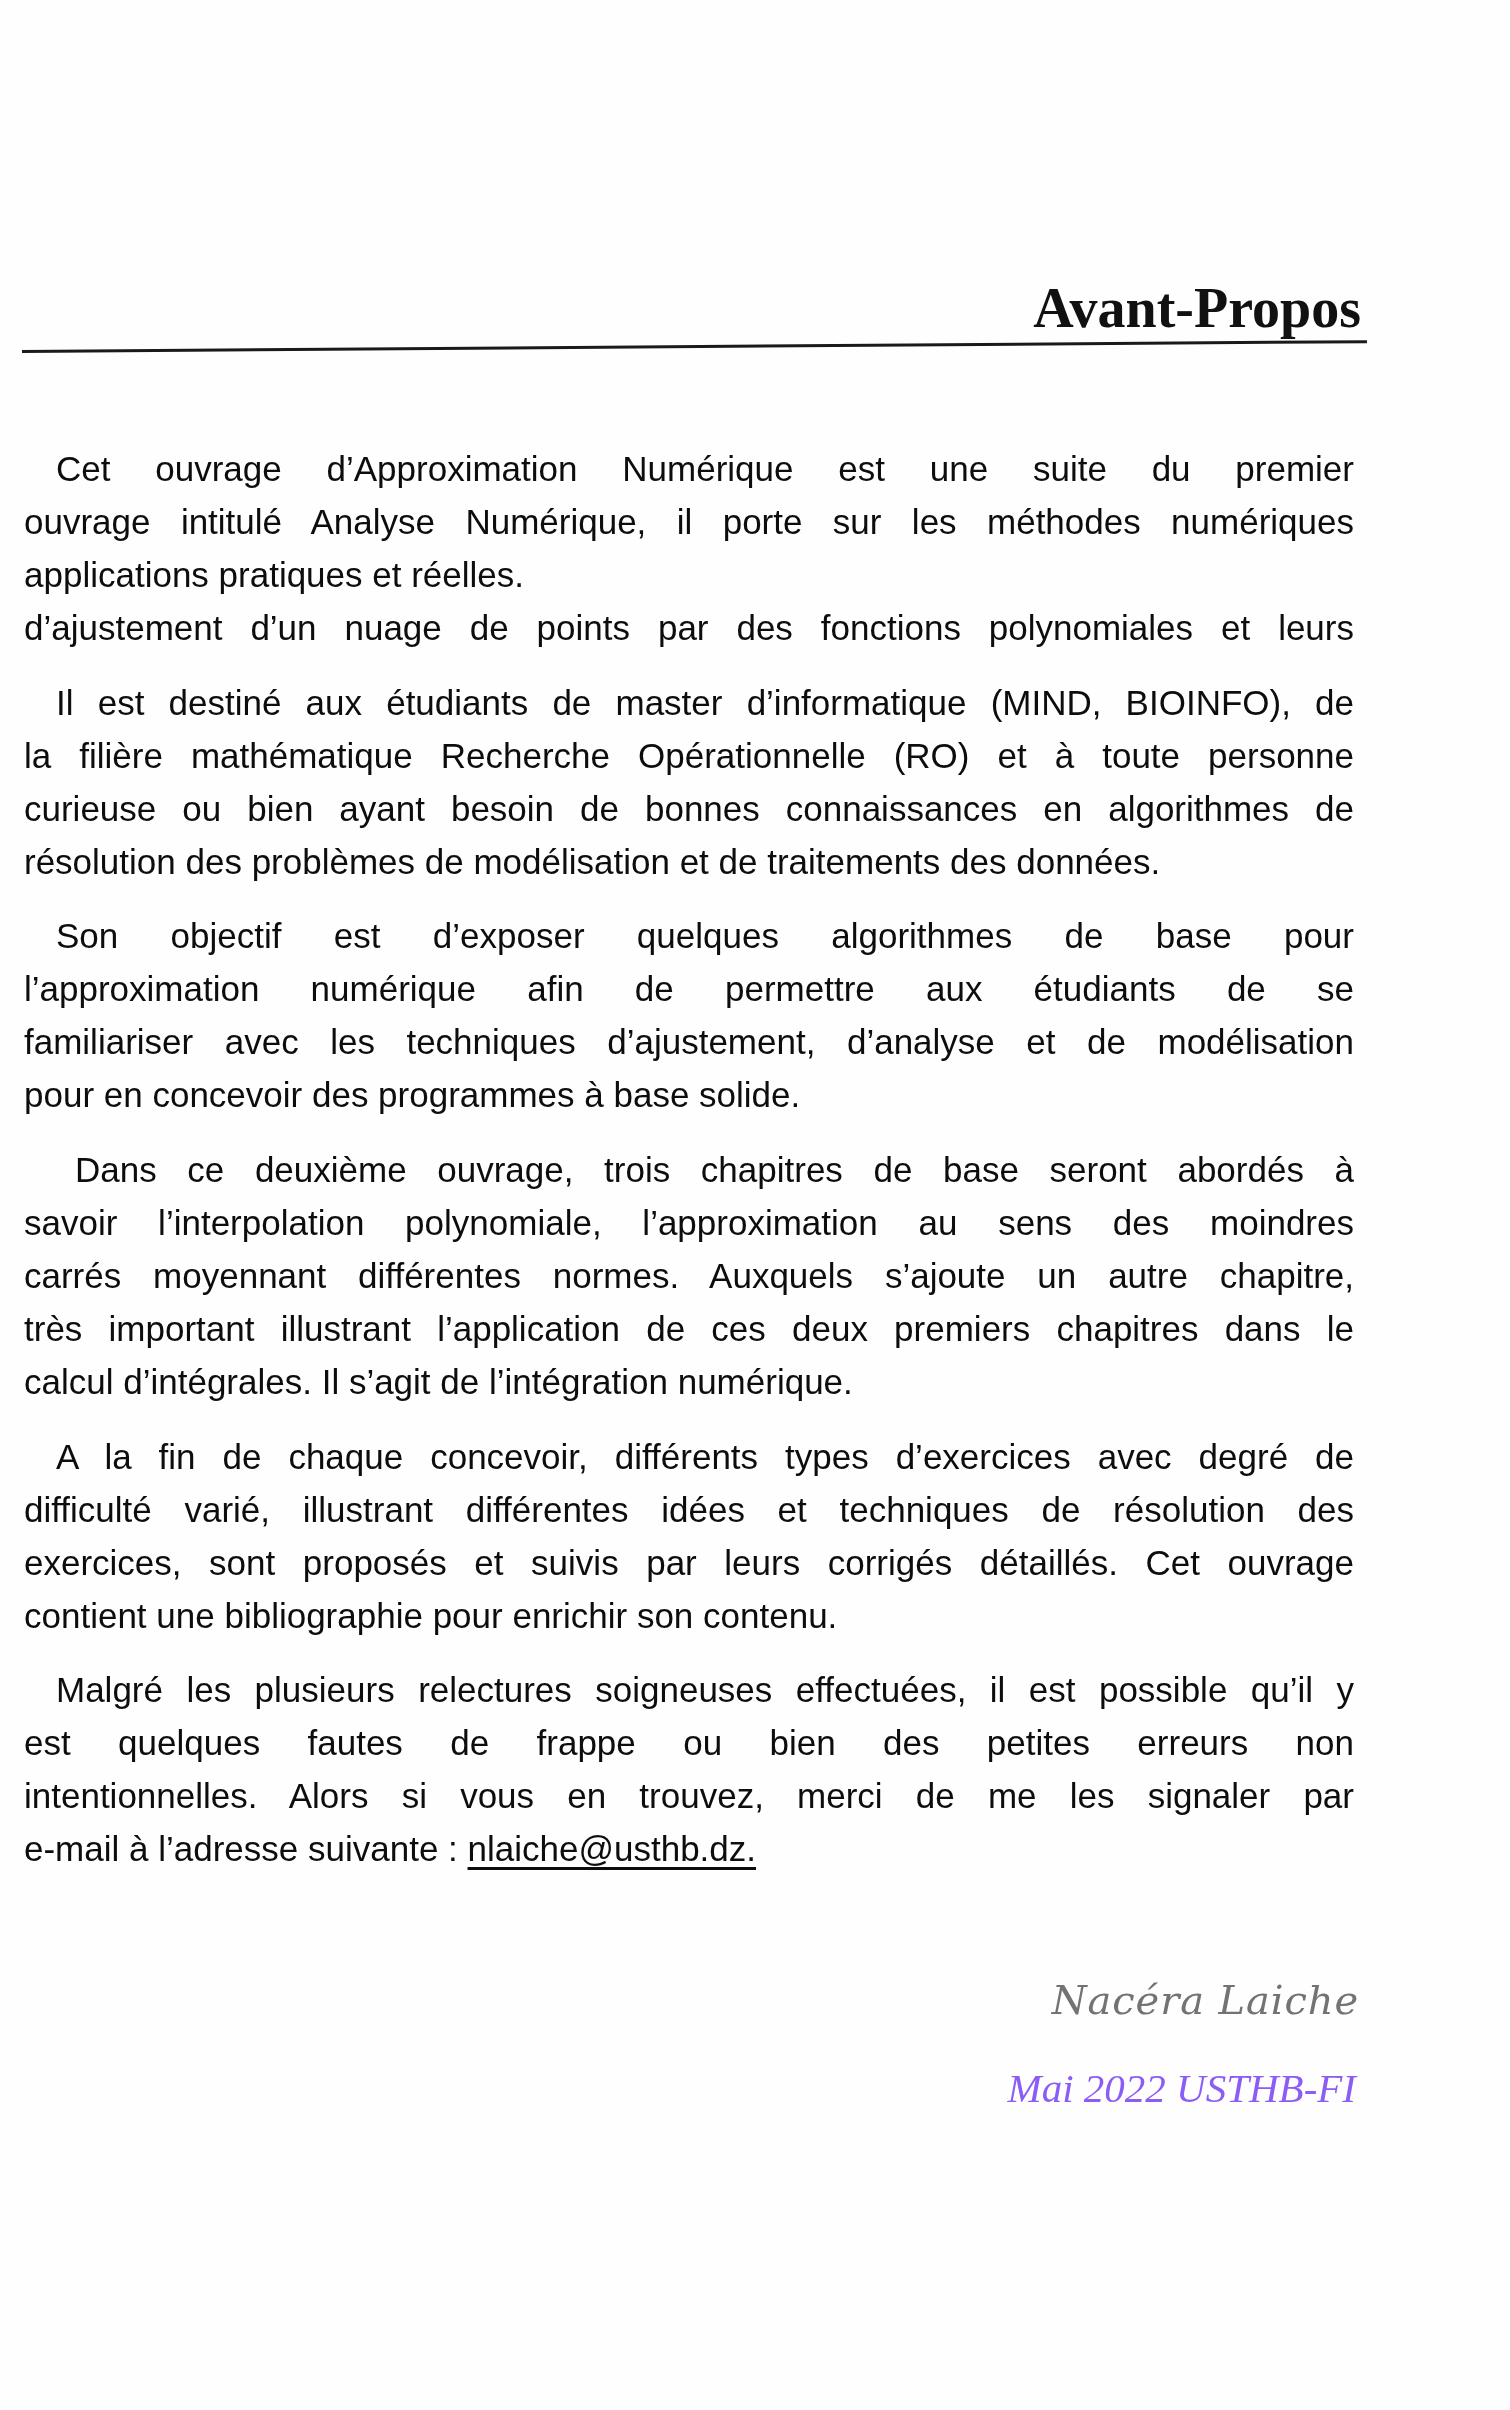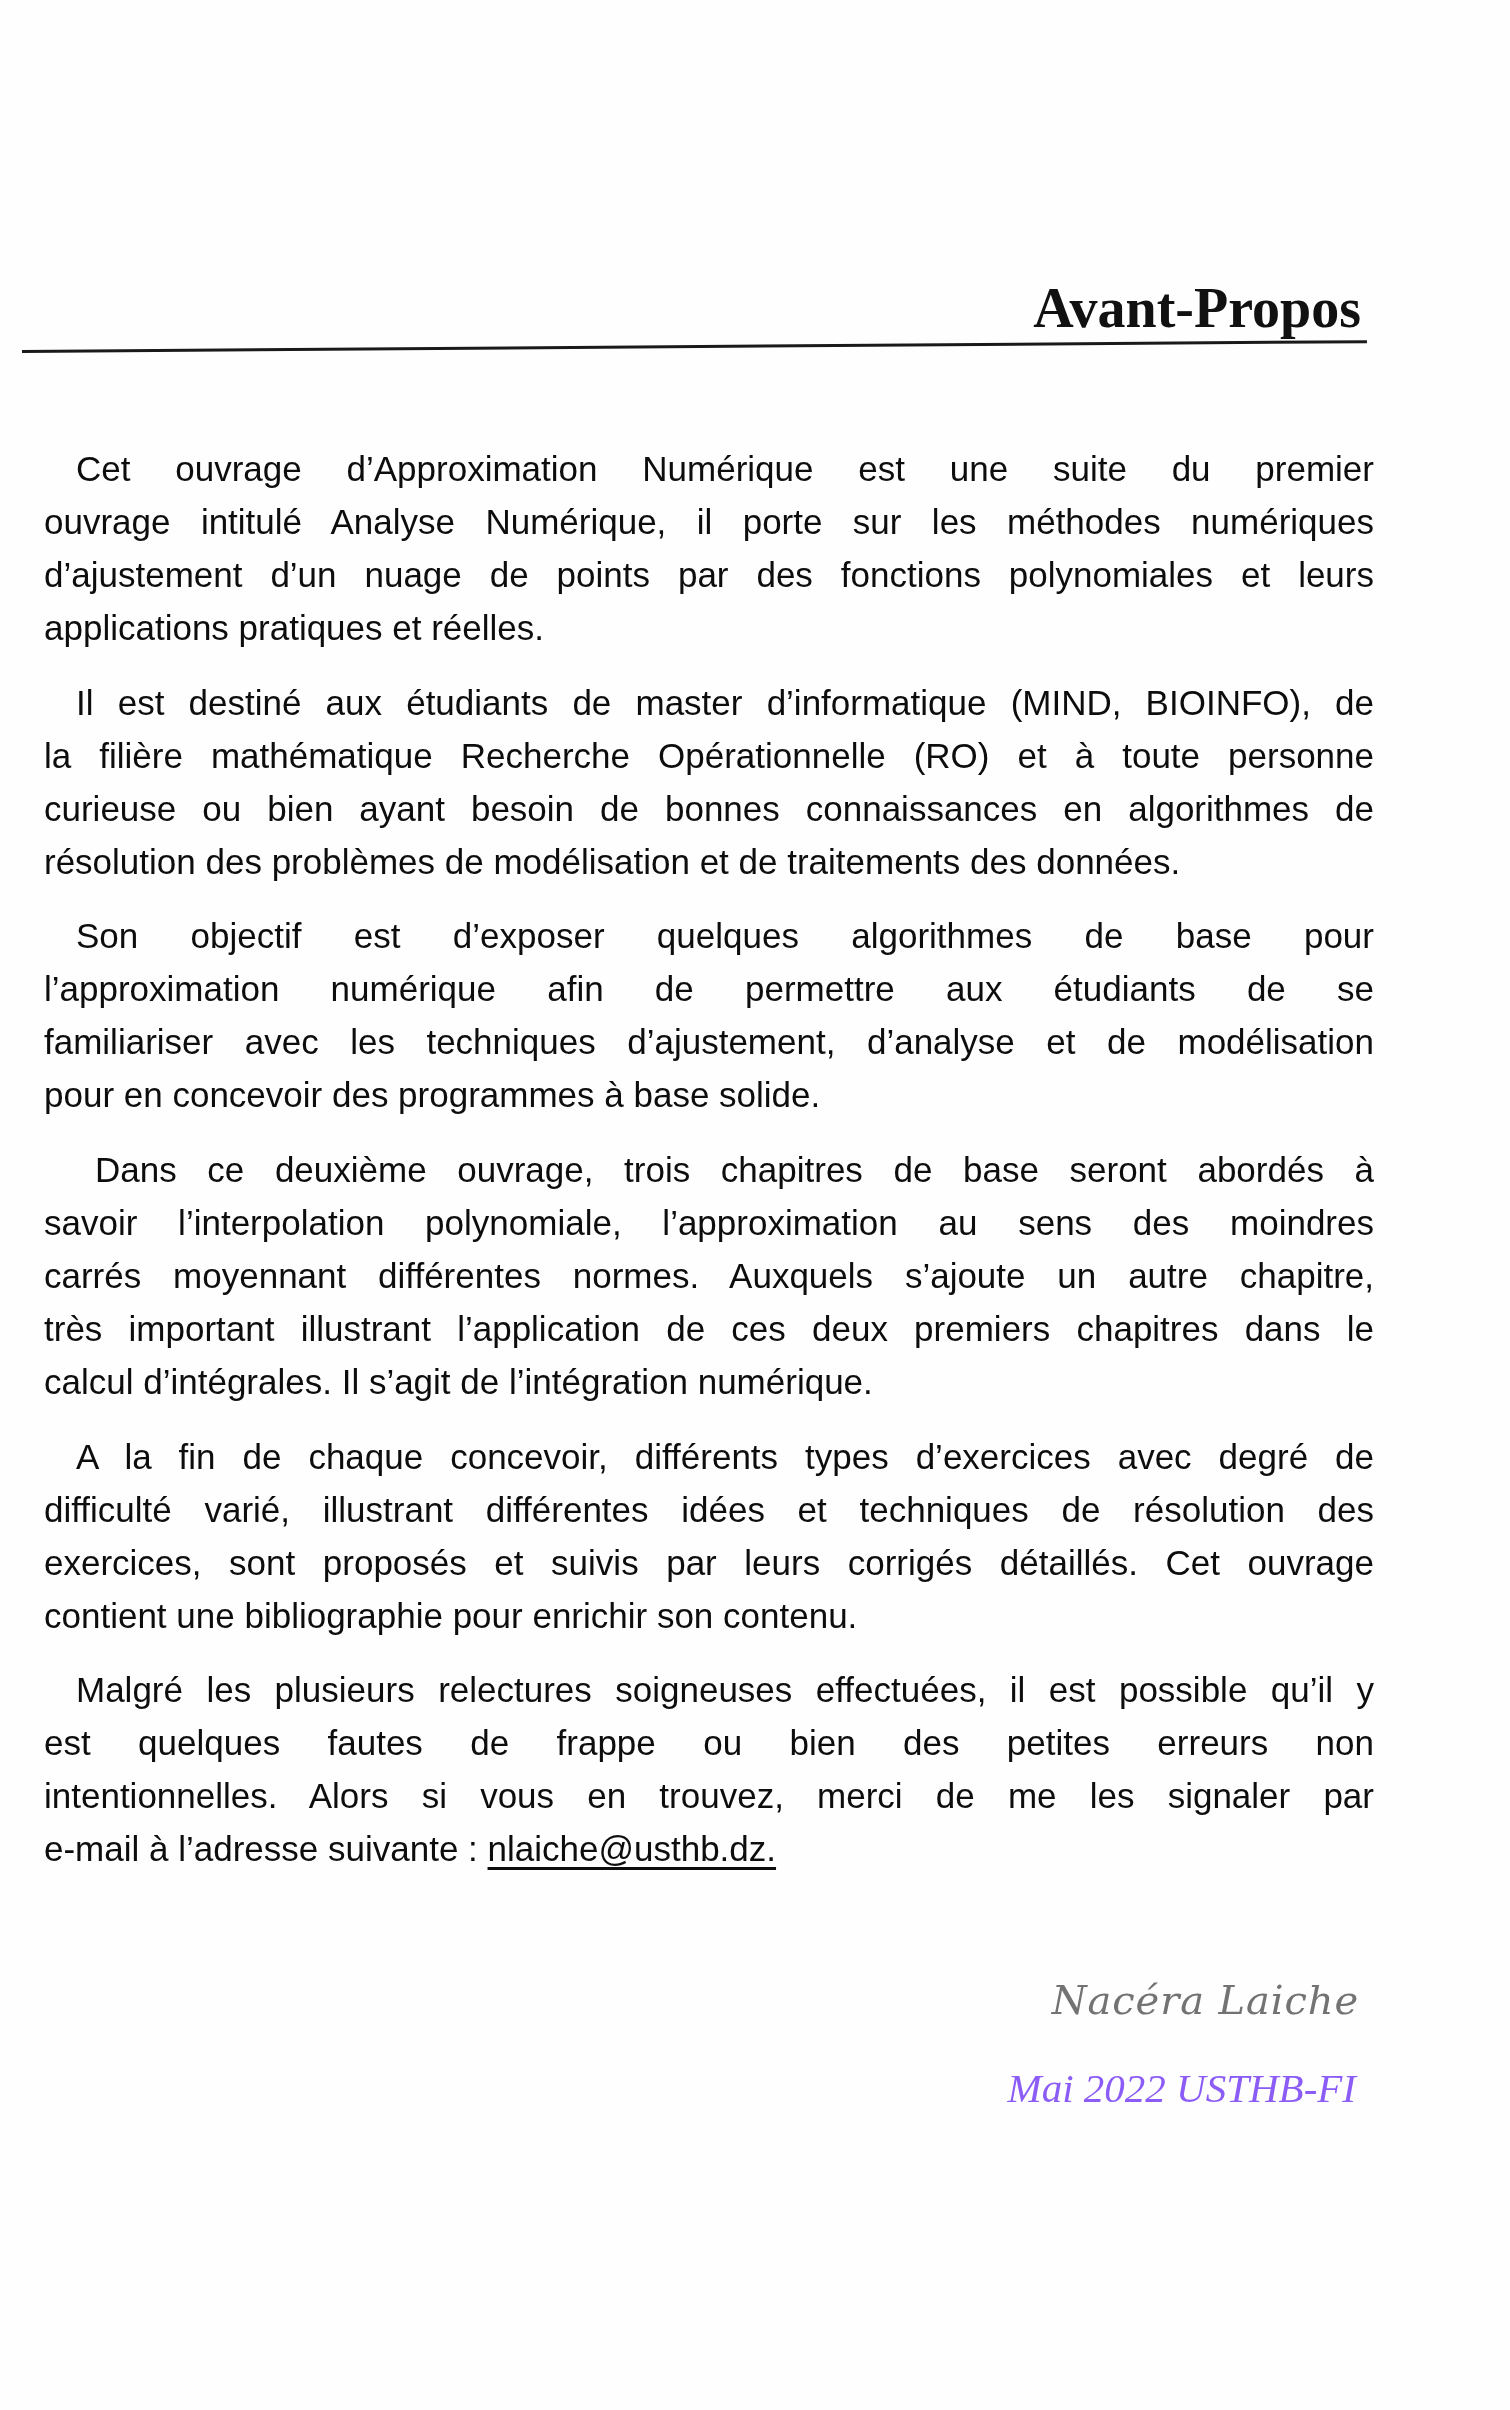--- a/index.html
+++ b/index.html
@@ -31,21 +31,21 @@
     top: 350px;
     width: 1345px;
     height: 2.8px;
     background: #1a1a1a;
     transform: rotate(-0.42deg);
     transform-origin: left center;
   }
 
   .body-text {
     position: absolute;
-    left: 44px;
+    left: 24px;
     width: 1330px;
     top: 442px;
     font-family: "Liberation Sans", sans-serif;
     font-size: 35px;
     line-height: 53px;
     color: #0d0d0d;
   }
   .para { margin: 0 0 21.7px 0; }
   .line {
     display: block;
@@ -94,22 +94,22 @@
 <div class="page">
 
   <div class="title">Avant-Propos</div>
   <div class="rule"></div>
 
   <div class="body-text">
 
     <div class="para">
       <span class="line indent">Cet ouvrage d’Approximation Numérique est une suite du premier</span>
       <span class="line">ouvrage intitulé Analyse Numérique, il porte sur les méthodes numériques</span>
+      <span class="line last">applications pratiques et réelles.</span>
       <span class="line">d’ajustement d’un nuage de points par des fonctions polynomiales et leurs</span>
-      <span class="line last">applications pratiques et réelles.</span>
     </div>
 
     <div class="para">
       <span class="line indent">Il est destiné aux étudiants de master d’informatique (MIND, BIOINFO), de</span>
       <span class="line">la filière mathématique Recherche Opérationnelle (RO) et à toute personne</span>
       <span class="line">curieuse ou bien ayant besoin de bonnes connaissances en algorithmes de</span>
       <span class="line last">résolution des problèmes de modélisation et de traitements des données.</span>
     </div>
 
     <div class="para">

